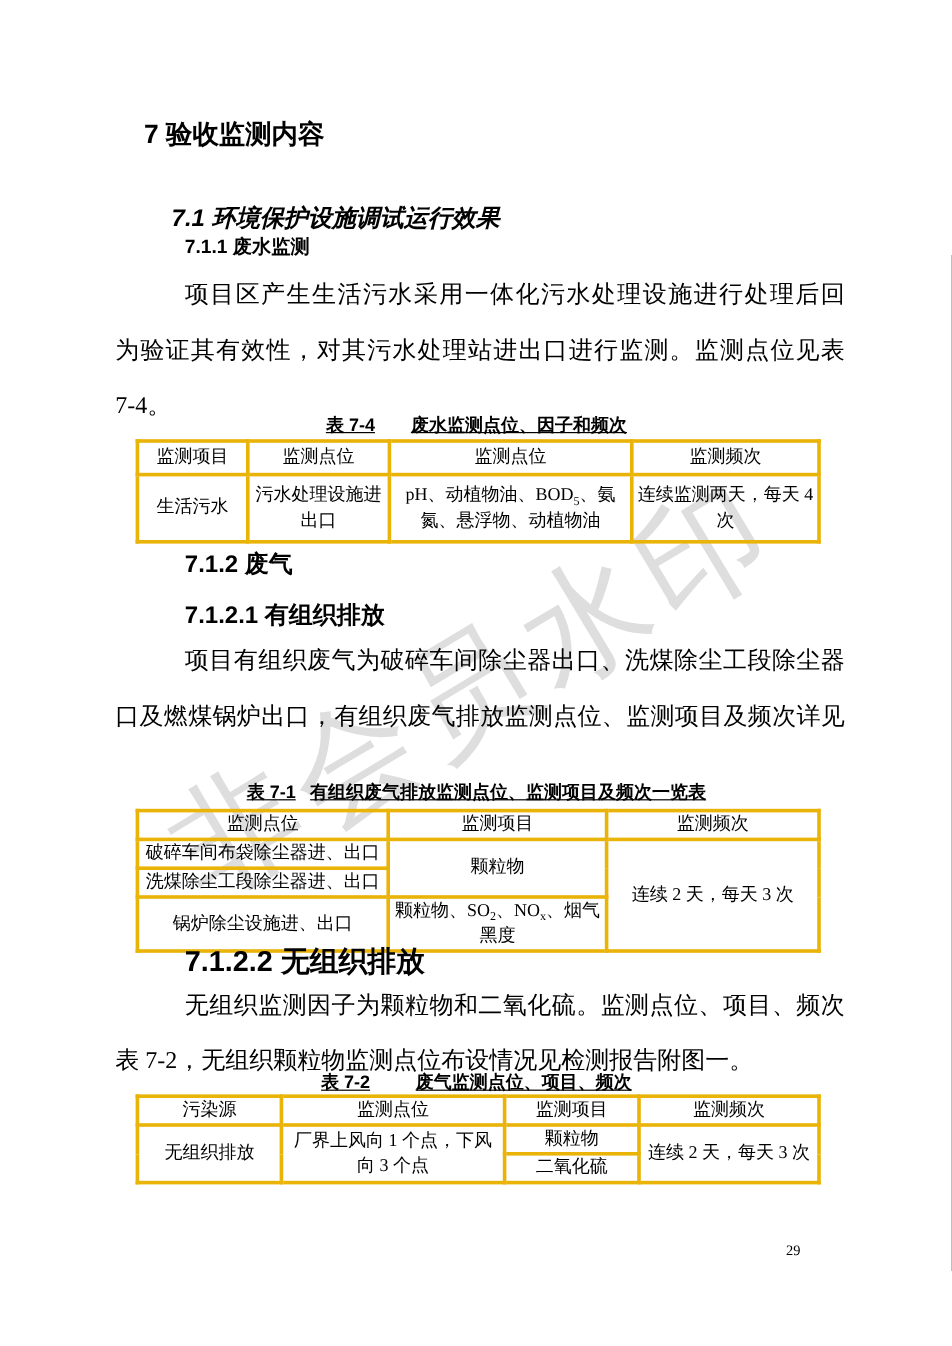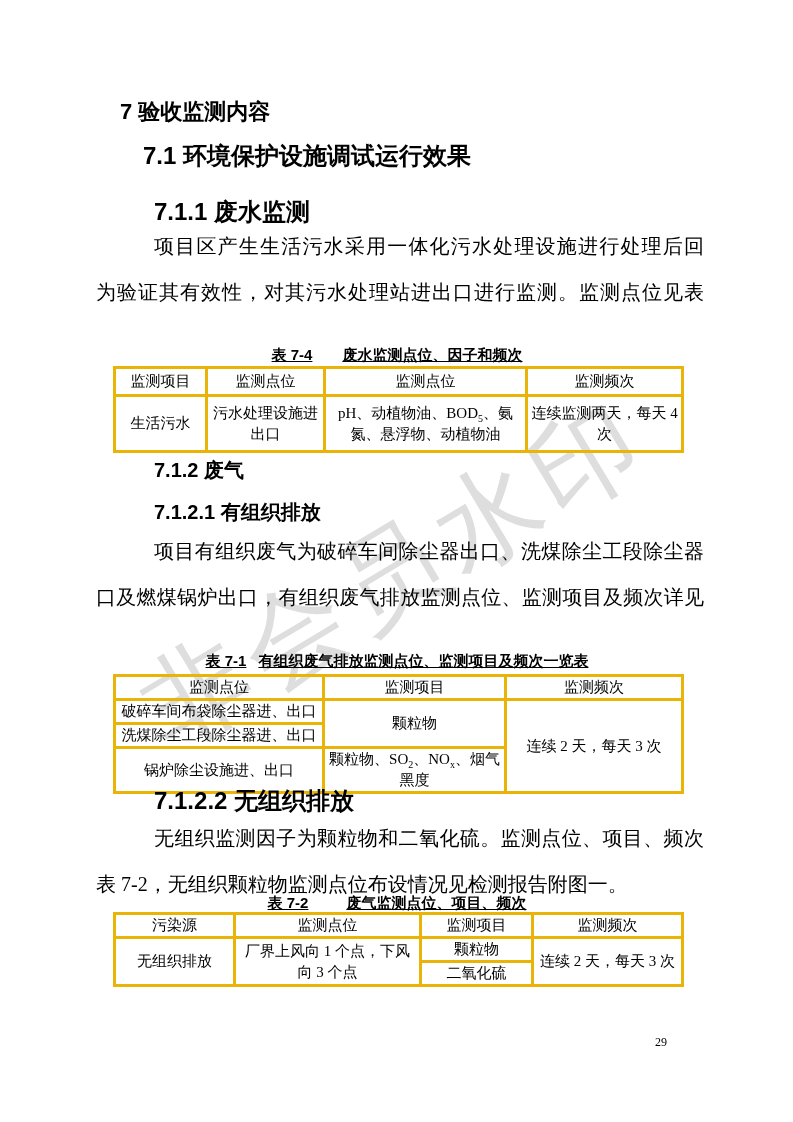--- a/index.html
+++ b/index.html
@@ -20,22 +20,22 @@
     font-size:105px;
     letter-spacing:8px;
     white-space:nowrap;
     color:#dedede;
     font-family:"Liberation Serif","DejaVu Serif",serif;
     user-select:none;
   }
   
   .hd { position:absolute; font-family:"Liberation Sans","DejaVu Sans",sans-serif; font-weight:bold; white-space:nowrap; }
   .h1 { left:120px; top:97px;  font-size:22px; }
-  .h2 { left:143px; top:140px; font-size:24px; }
-  .h3a{ left:154px; top:196px; font-size:24px; }
+  .h2 { left:143px; top:168px; font-size:20px;font-style:italic; }
+  .h3a{ left:154px; top:196px; font-size:16px; }
   .h3b{ left:154px; top:457px; font-size:20px; }
   .h3c{ left:154px; top:499px; font-size:20px; }
   .h3d{ left:154px; top:785px; font-size:24px; }
   
   .para { position:absolute; left:96px; width:608px; font-size:20px; }
   .para .ln { height:46px; line-height:46px; white-space:nowrap; }
   .para .ln.fill { white-space:normal; text-align:justify; text-align-last:justify; overflow:hidden; }
   .para .ln.ind  { padding-left:58px; }
   .p1 { top:223px; }
   .p2 { top:528px; }
@@ -85,20 +85,21 @@
 
   <div class="watermark">非会员水印</div>
 
   <div class="hd h1">7 验收监测内容</div>
   <div class="hd h2">7.1 环境保护设施调试运行效果</div>
   <div class="hd h3a">7.1.1 废水监测</div>
 
   <div class="para p1">
     <div class="ln ind fill">项目区产生生活污水采用一体化污水处理设施进行处理后回用，</div>
     <div class="ln fill">为验证其有效性，对其污水处理站进出口进行监测。监测点位见表</div>
+    <div class="ln">7-4。</div>
   </div>
 
   <div class="tcap cap74">
     <span>表 7-4</span>
     <span class="gap"></span>
     <span>废水监测点位、因子和频次</span>
   </div>
 
   <table class="doc t74">
     <colgroup>

